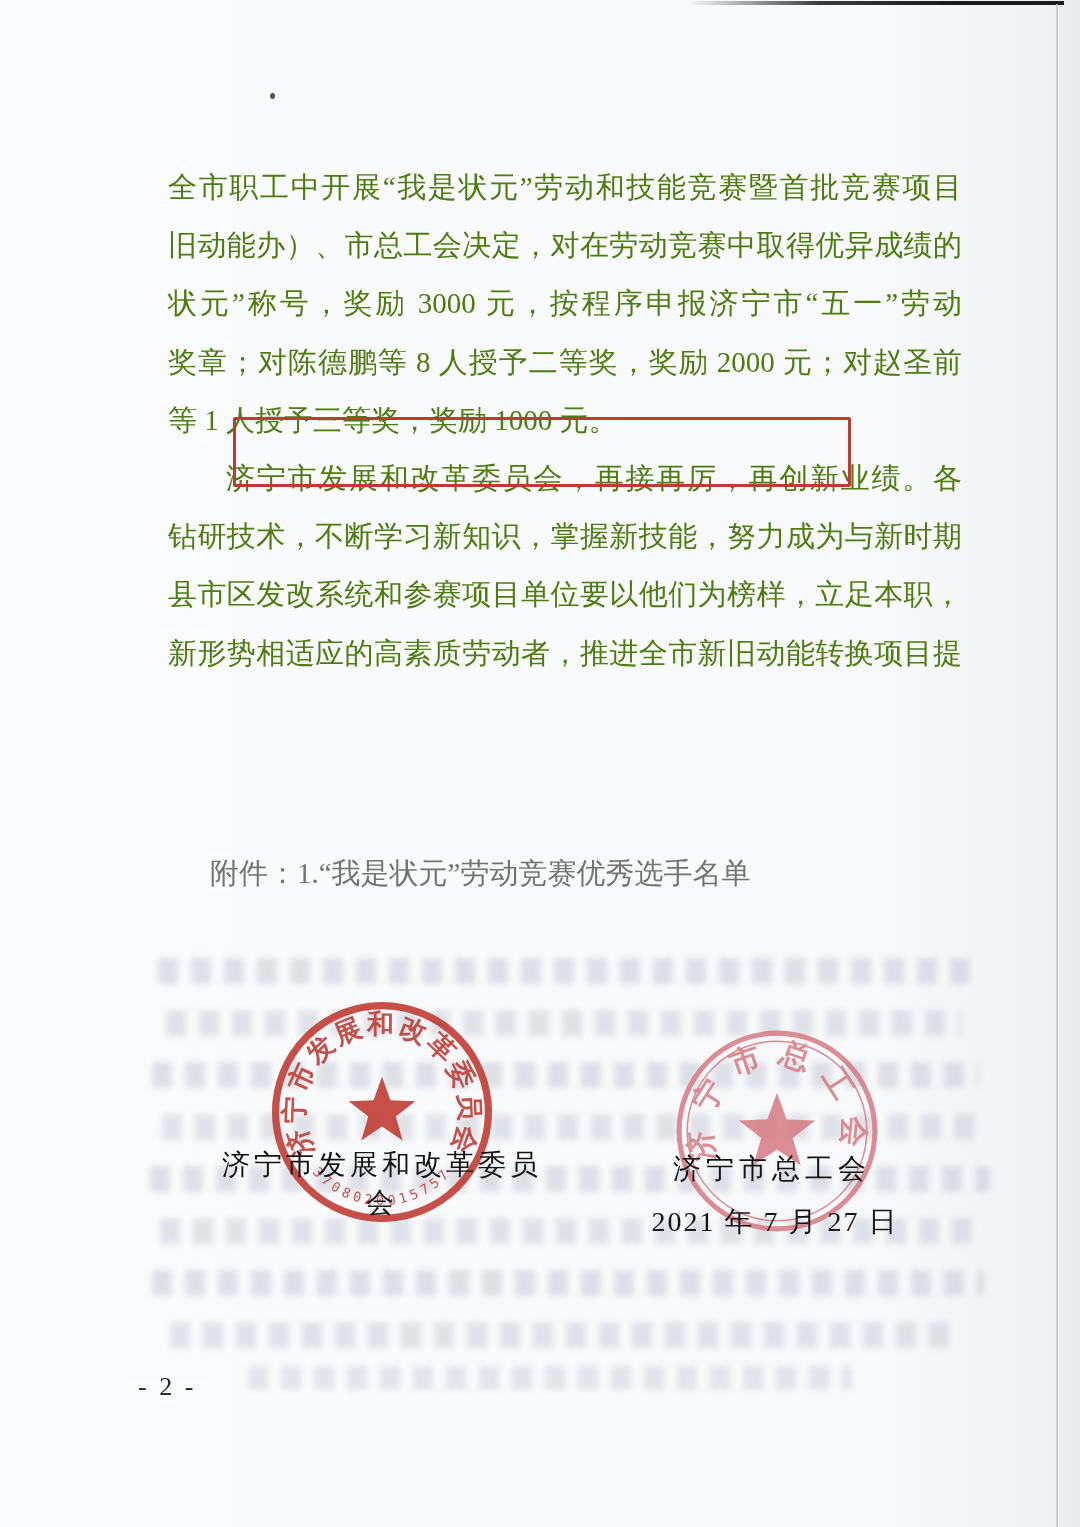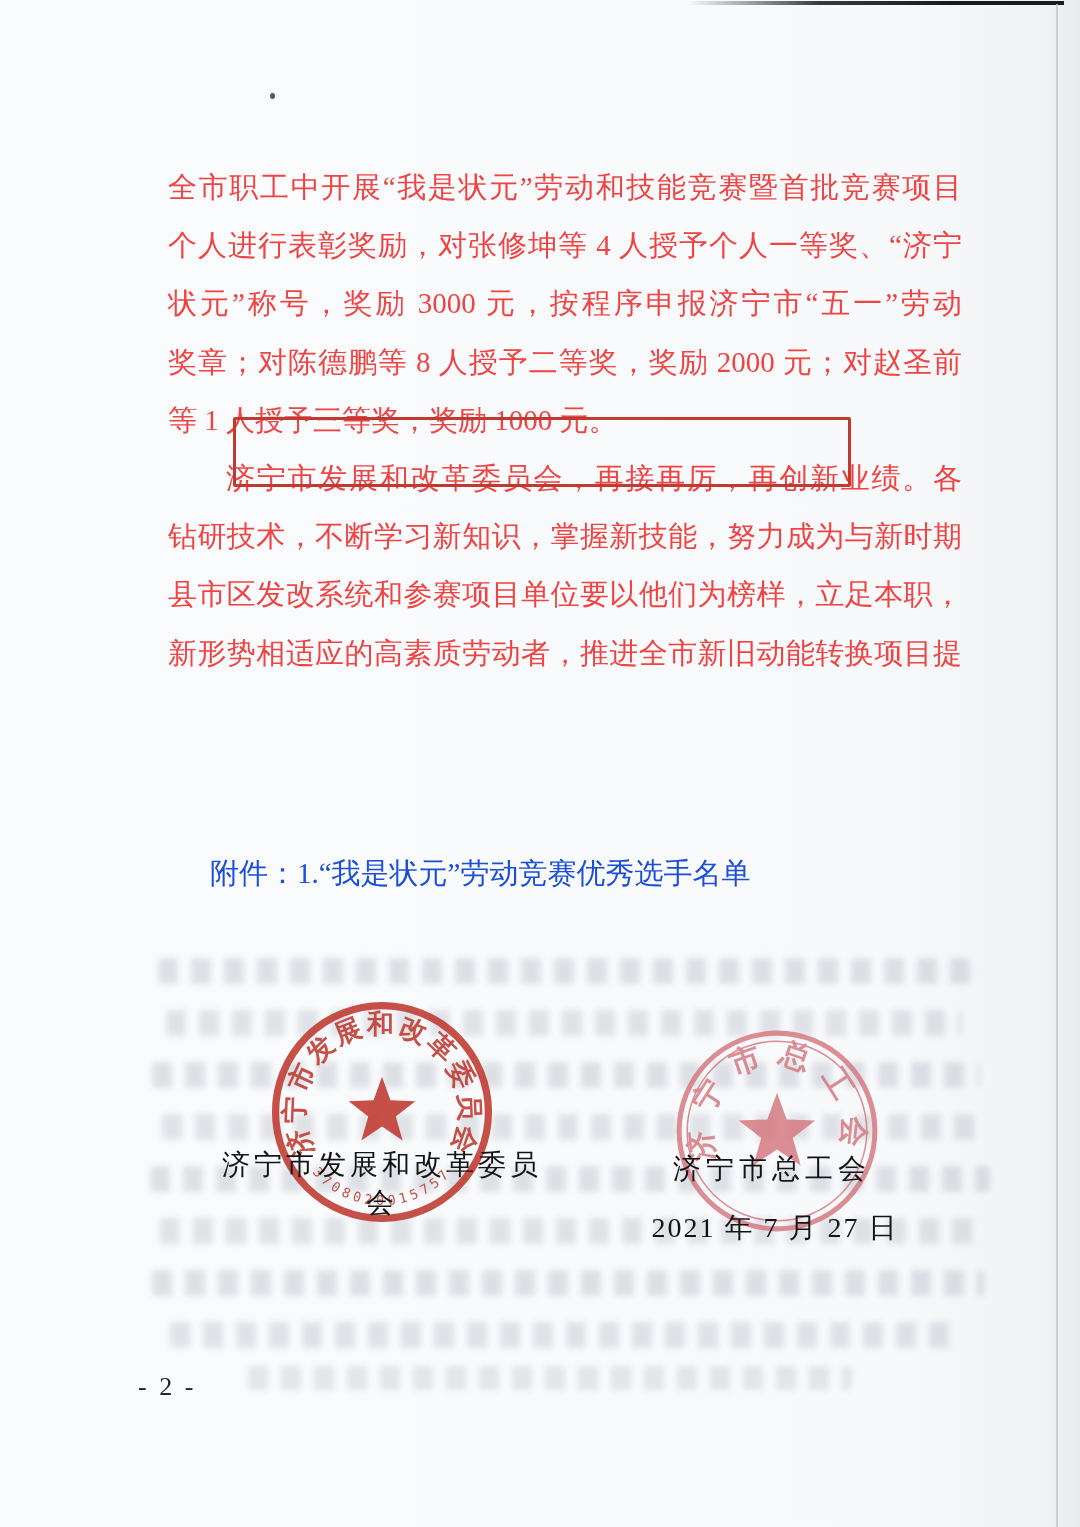--- a/index.html
+++ b/index.html
@@ -23,43 +23,43 @@
   .g3{left:152px;top:1062px;width:828px;opacity:.55;}
   .g4{left:162px;top:1114px;width:816px;opacity:.5;}
   .g5{left:150px;top:1166px;width:840px;opacity:.55;}
   .g6{left:160px;top:1218px;width:822px;opacity:.5;}
   .g7{left:152px;top:1270px;width:832px;opacity:.55;}
   .g8{left:170px;top:1322px;width:786px;opacity:.5;}
   .g9{left:248px;top:1366px;width:604px;height:24px;opacity:.45;}
 
   
   .body-text{position:absolute;left:168px;top:158px;width:794px;
-    font-size:29px;line-height:58.2px;color:#ef4444;}
+    font-size:29px;line-height:58.2px;color:#4d7c0f;}
   .body-text .ln{width:794px;text-justify:inter-character;}
   .body-text .full{text-align:justify;text-align-last:justify;}
   .body-text .indent{text-indent:2em;}
 
   
   .hl-box{position:absolute;left:233px;top:417px;width:612px;height:64px;
     border:3px solid #bf3a31;border-radius:2px;z-index:6;}
 
   
-  .attachments{position:absolute;left:210px;top:845px;font-size:29px;line-height:57px;color:#1d4ed8;}
+  .attachments{position:absolute;left:210px;top:845px;font-size:29px;line-height:57px;color:#737373;}
   .attachments .a2{padding-left:96px;}
 
   
   .stamp{position:absolute;}
   .stamp-left{left:258px;top:988px;width:248px;height:248px;}
   .stamp-right{left:666px;top:1020px;width:222px;height:222px;}
 
   
   .sig{position:absolute;color:#141416;font-size:28px;z-index:5;}
   .sig-left{left:212px;top:1146px;width:340px;text-align:center;letter-spacing:4px;}
   .sig-right{left:642px;top:1150px;width:260px;text-align:center;letter-spacing:5px;}
-  .sig-date{left:636px;top:1203px;width:278px;text-align:center;letter-spacing:2px;margin-top:6px;}
+  .sig-date{left:636px;top:1203px;width:278px;text-align:center;letter-spacing:2px;}
 
   .page-num{position:absolute;left:138px;top:1372px;font-size:26px;letter-spacing:3px;color:#26262a;}
 </style>
 </head>
 <body>
 
 <div class="paper"></div>
 
 <div class="ghost g1"></div>
 <div class="ghost g2"></div>
@@ -70,21 +70,21 @@
 <div class="ghost g7"></div>
 <div class="ghost g8"></div>
 <div class="ghost g9"></div>
 
 <div class="top-scan-line"></div>
 <div class="right-edge-line"></div>
 <div class="speck"></div>
 
 <div class="body-text">
   <div class="ln full">全市职工中开展“我是状元”劳动和技能竞赛暨首批竞赛项目</div>
-  <div class="ln full">个人进行表彰奖励，对张修坤等 4 人授予个人一等奖、“济宁</div>
+  <div class="ln full">旧动能办）、市总工会决定，对在劳动竞赛中取得优异成绩的</div>
   <div class="ln full">状元”称号，奖励 3000 元，按程序申报济宁市“五一”劳动</div>
   <div class="ln full">奖章；对陈德鹏等 8 人授予二等奖，奖励 2000 元；对赵圣前</div>
   <div class="ln">等 1 人授予三等奖，奖励 1000 元。</div>
   <div class="ln full indent">济宁市发展和改革委员会，再接再厉，再创新业绩。各</div>
   <div class="ln full">钻研技术，不断学习新知识，掌握新技能，努力成为与新时期</div>
   <div class="ln full">县市区发改系统和参赛项目单位要以他们为榜样，立足本职，</div>
   <div class="ln full">新形势相适应的高素质劳动者，推进全市新旧动能转换项目提</div>
 </div>
 
 <div class="hl-box"></div>

